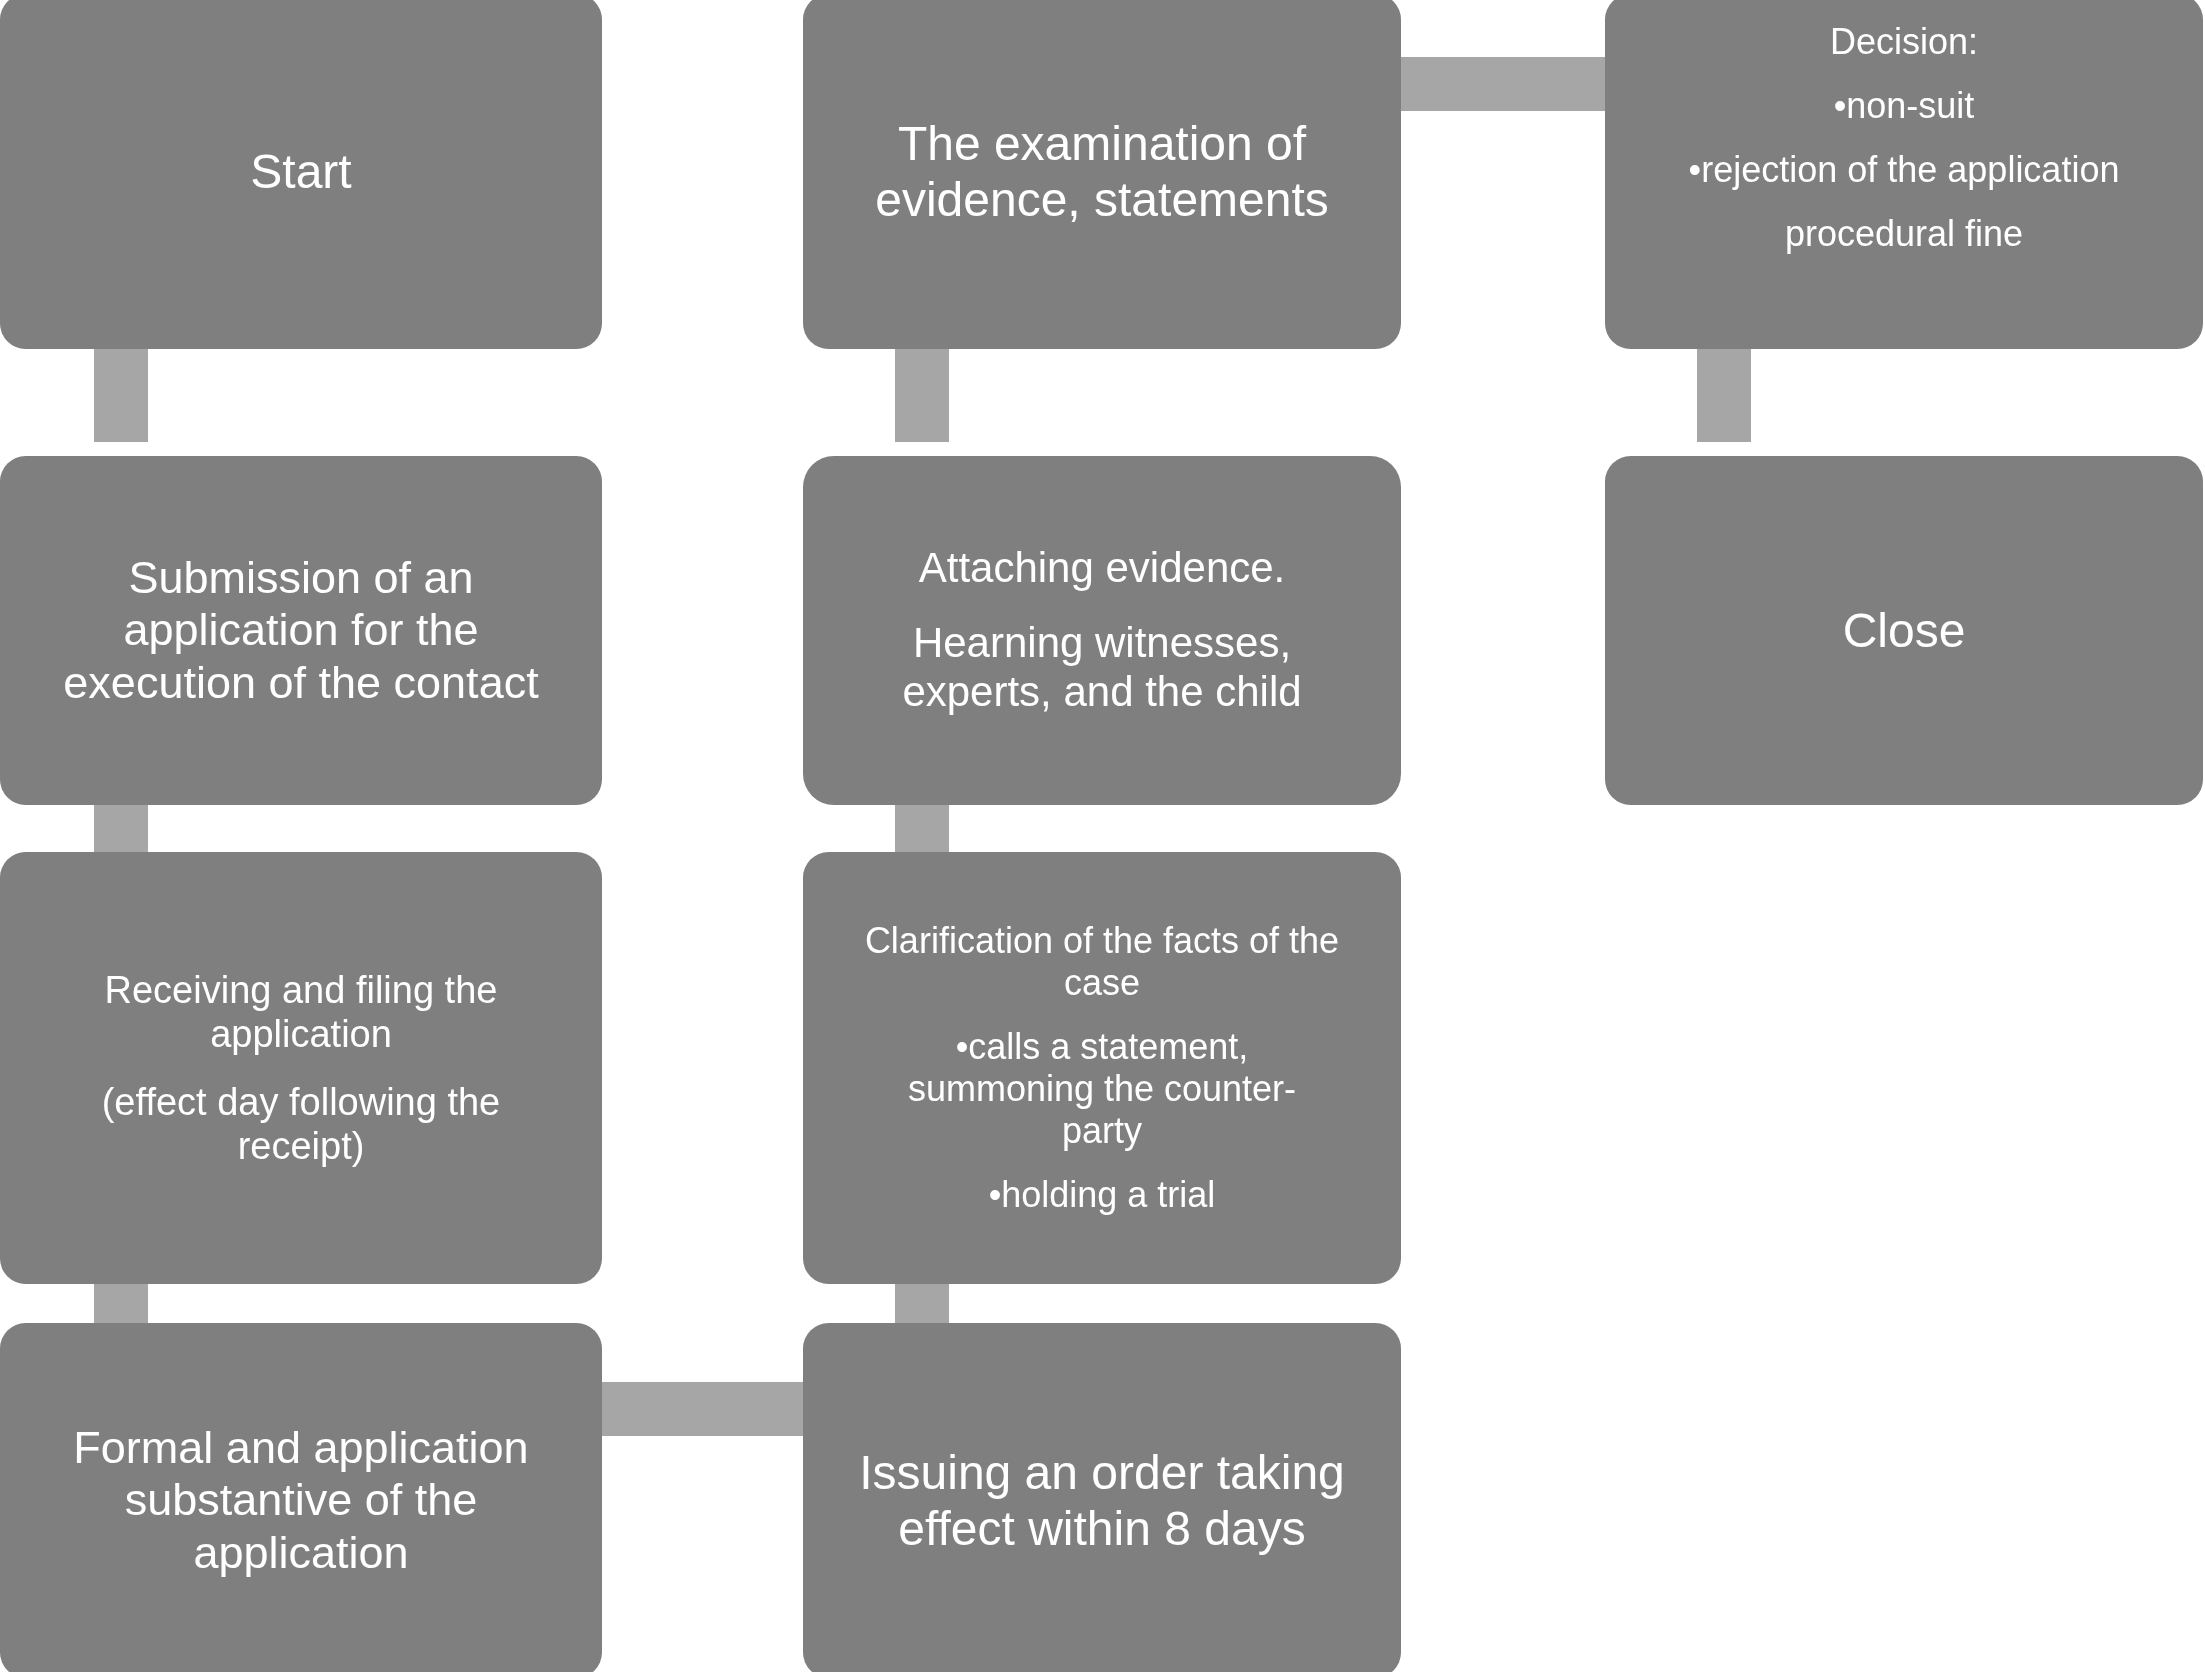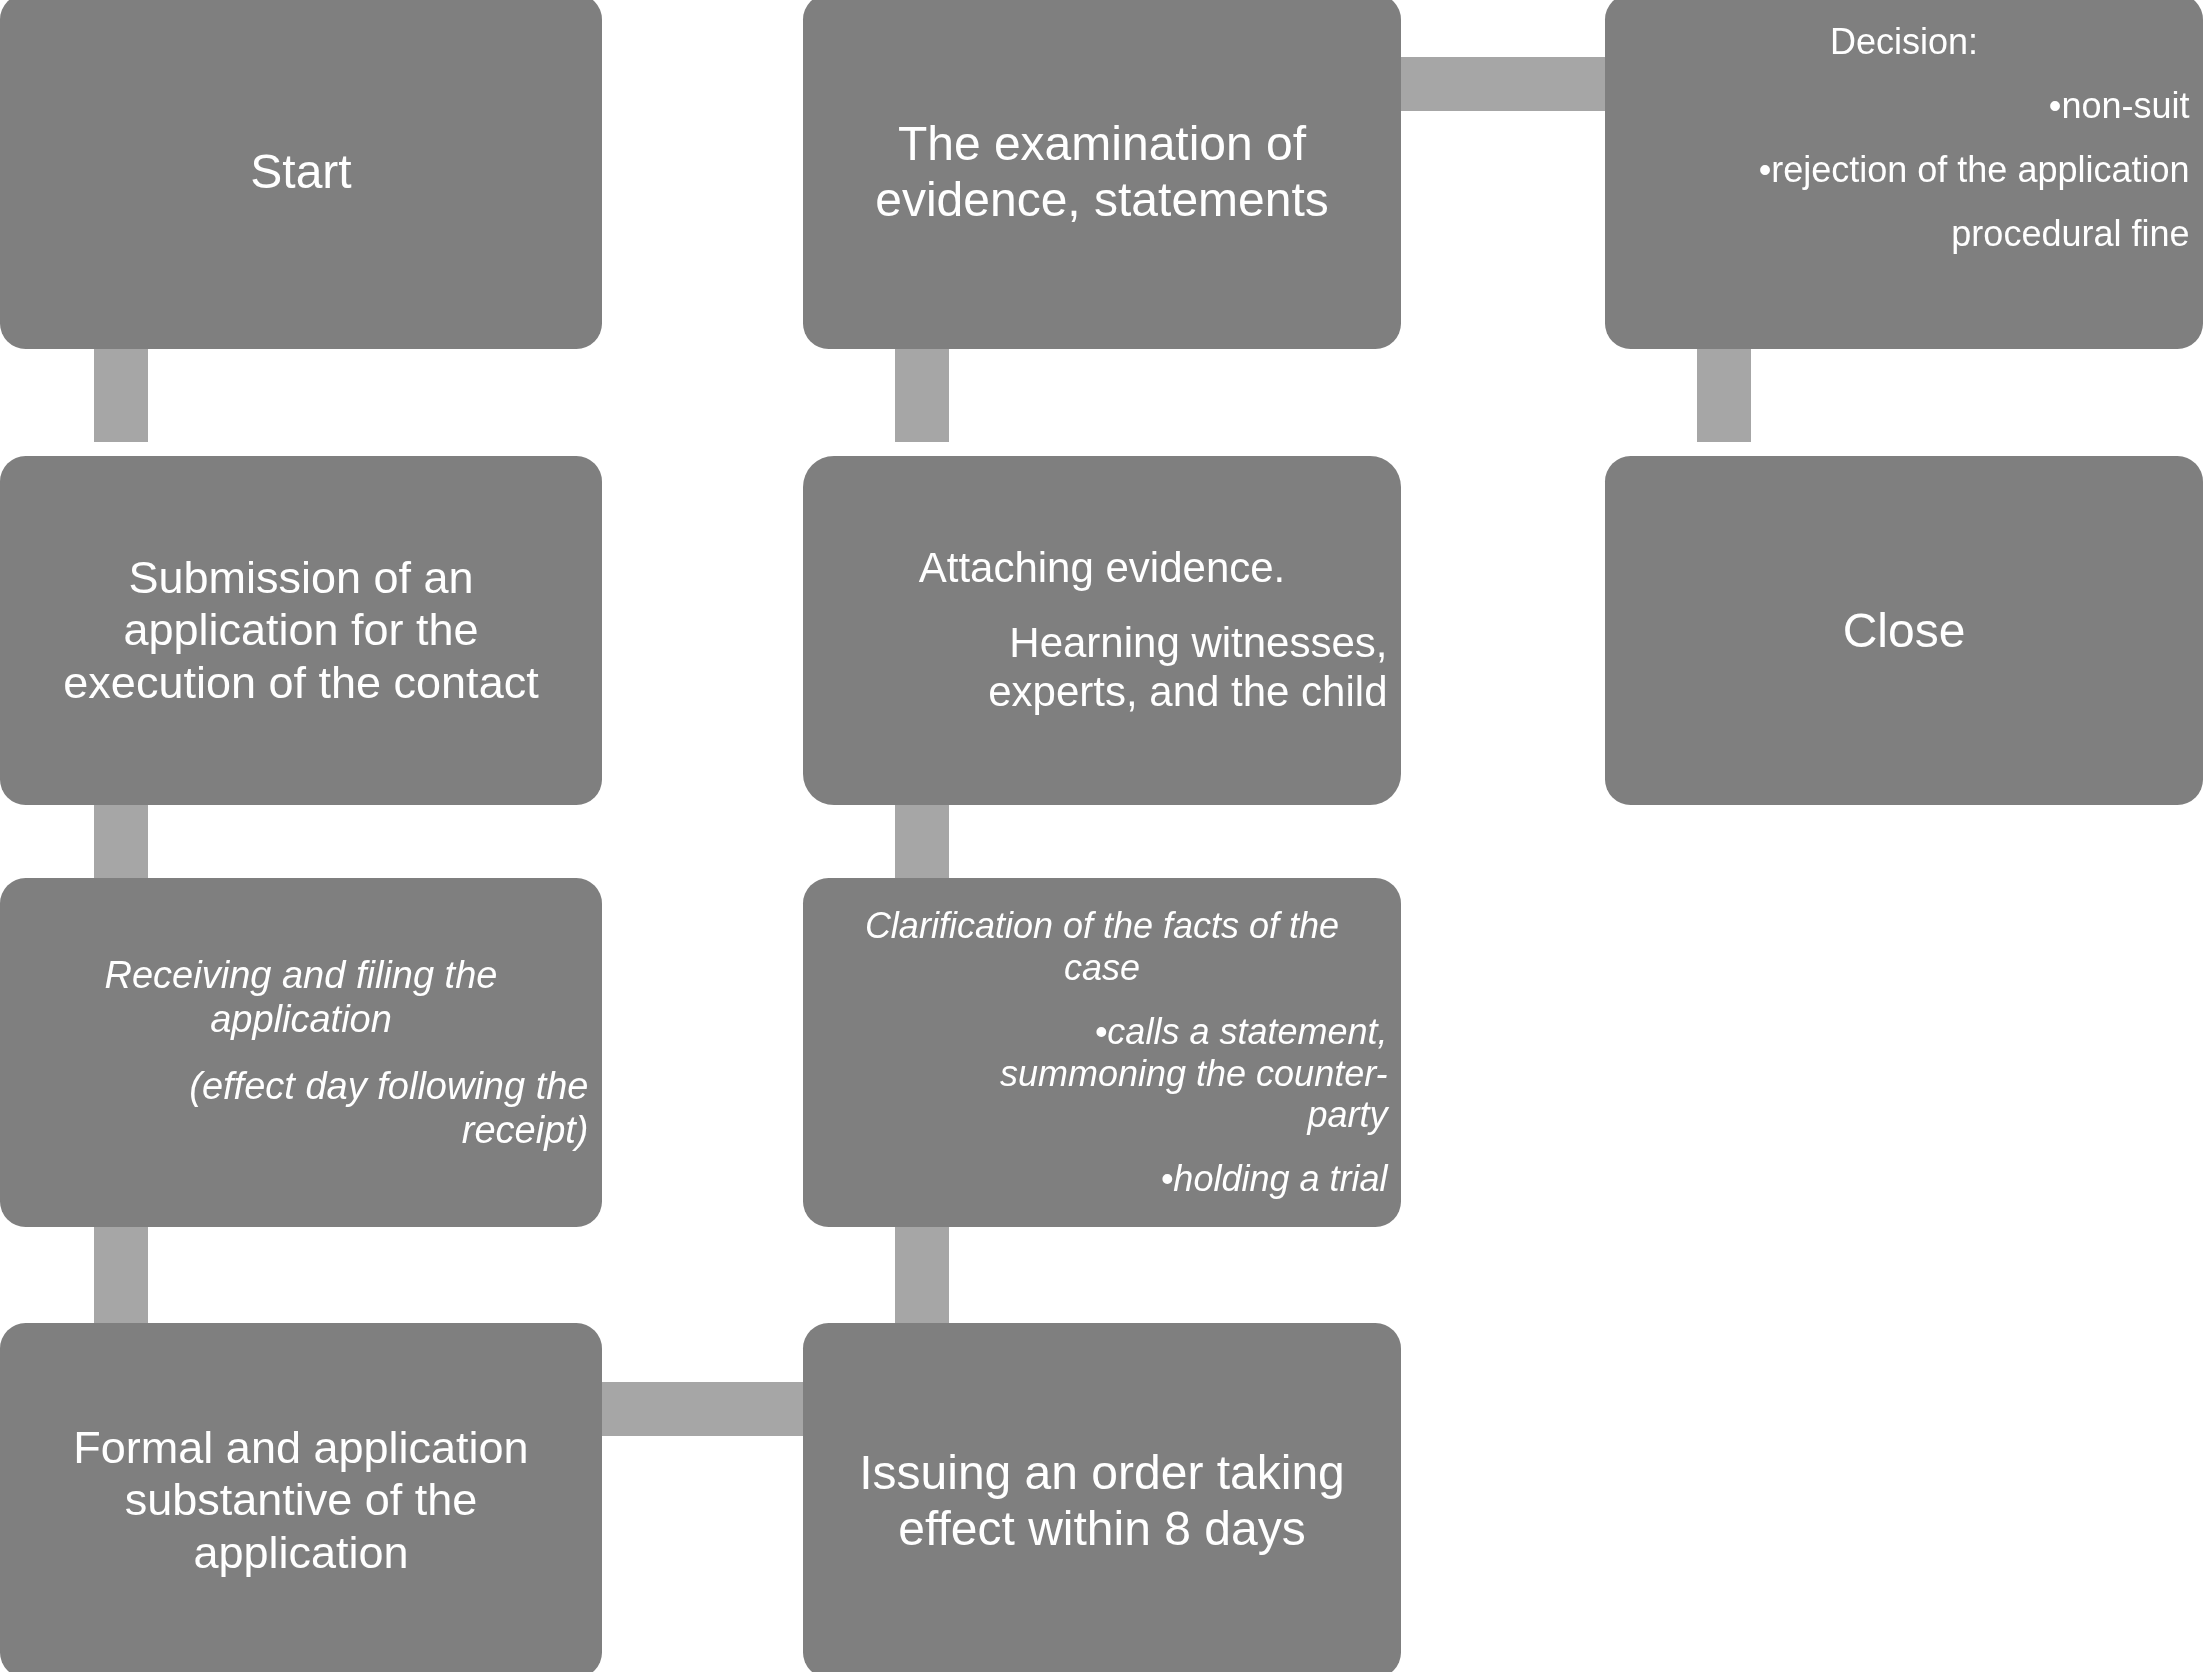--- a/index.html
+++ b/index.html
@@ -33,38 +33,37 @@
     box-sizing: border-box;
     padding: 7.5px 13.5px;
     line-height: 1.16;
   }
   .node .line {
     display: block;
     width: 100%;
   }
   .para + .para {
     margin-top: 0.62em;
-    text-align: right;
   }
   .para {
     display: block;
     width: 100%;
   }
   .connector {
     position: absolute;
     background: #a6a6a6;
   }
   
   .col-left   { left: 0px;    width: 602px; }
   .col-mid    { left: 803px; width: 598px; }
   .col-right  { left: 1605px; width: 598px; }
 
   .row1 { top: -6px;   height: 355px; }
   .row2 { top: 456px;  height: 349px; }
-  .row3 { top: 878px; height: 349px; font-style: italic; }
+  .row3 { top: 852px; height: 432px; }
   .row4 { top: 1323px; height: 355px; }
 
   
   .fs-start   { font-size: 48px; }
   .fs-big     { font-size: 45px; }
   .fs-med     { font-size: 42px; border-radius: 31px; }
   .fs-small   { font-size: 38px; }
   .fs-tiny    { font-size: 36px; }
 </style>
 </head>

